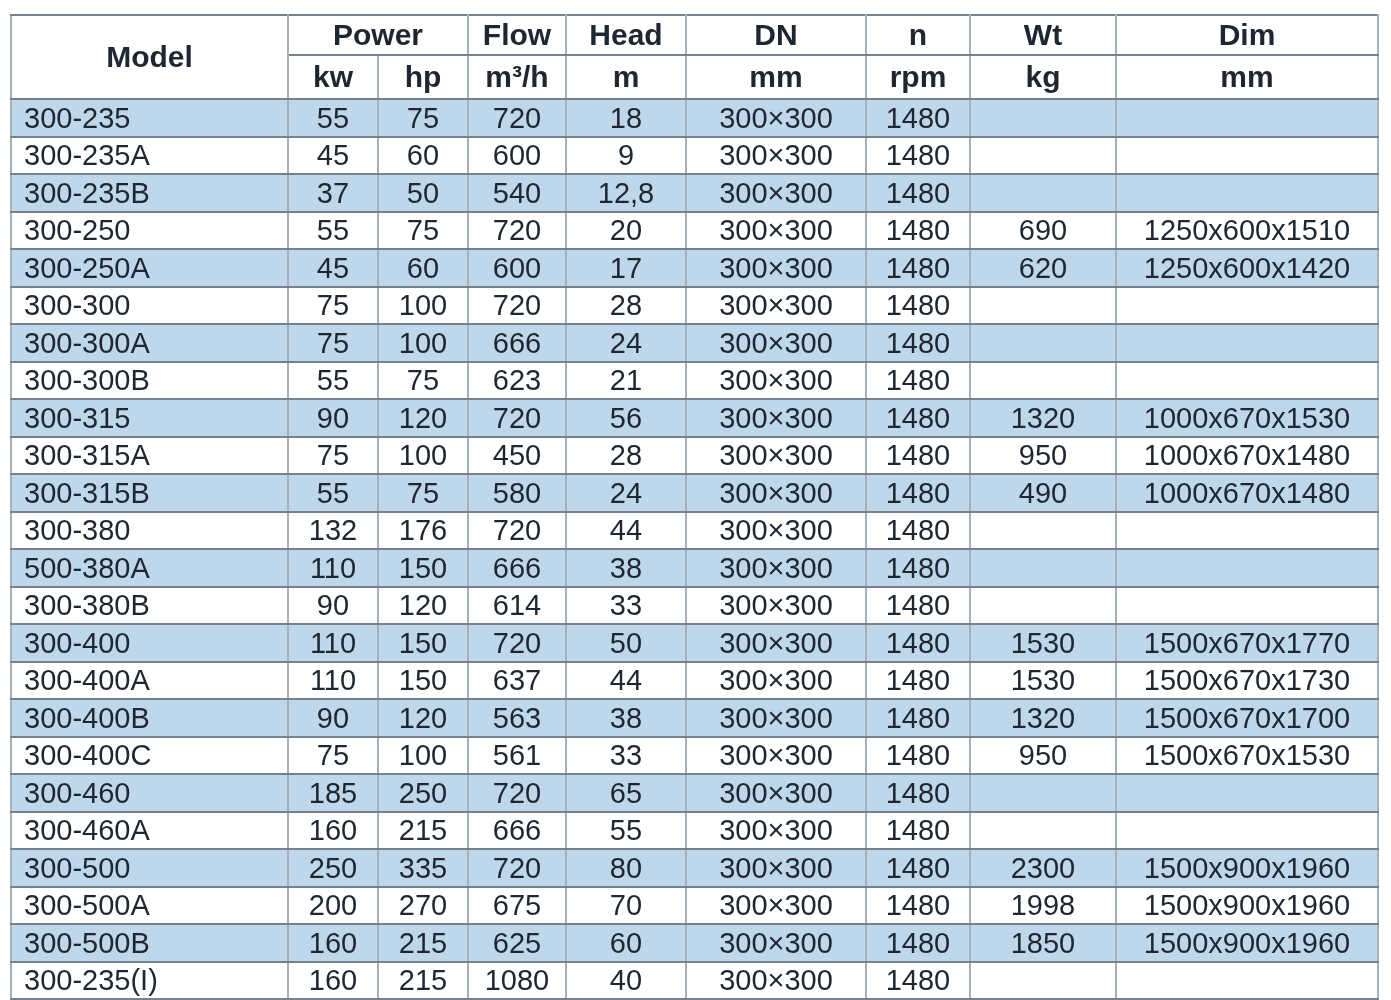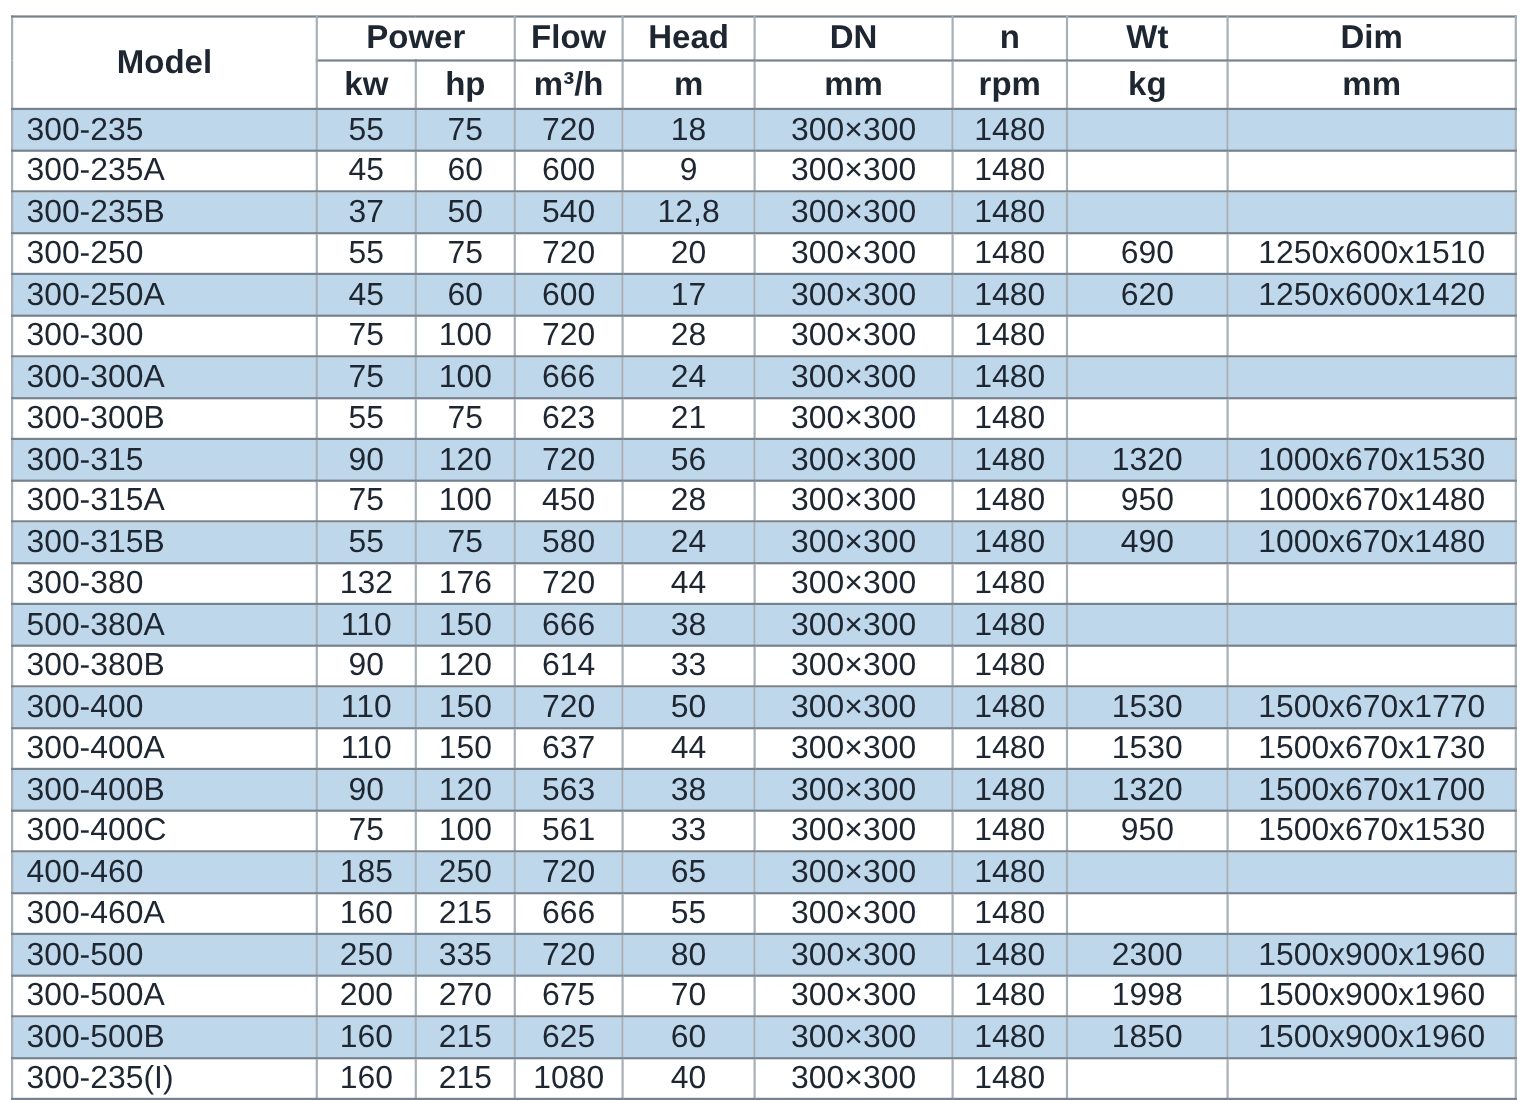--- a/index.html
+++ b/index.html
@@ -287,21 +287,21 @@
           <td>75</td>
           <td>100</td>
           <td>561</td>
           <td>33</td>
           <td>300×300</td>
           <td>1480</td>
           <td>950</td>
           <td>1500x670x1530</td>
         </tr>
         <tr class="alt">
-          <td class="model">400-460</td>
+          <td class="model">300-460</td>
           <td>185</td>
           <td>250</td>
           <td>720</td>
           <td>65</td>
           <td>300×300</td>
           <td>1480</td>
           <td></td>
           <td></td>
         </tr>
         <tr>

